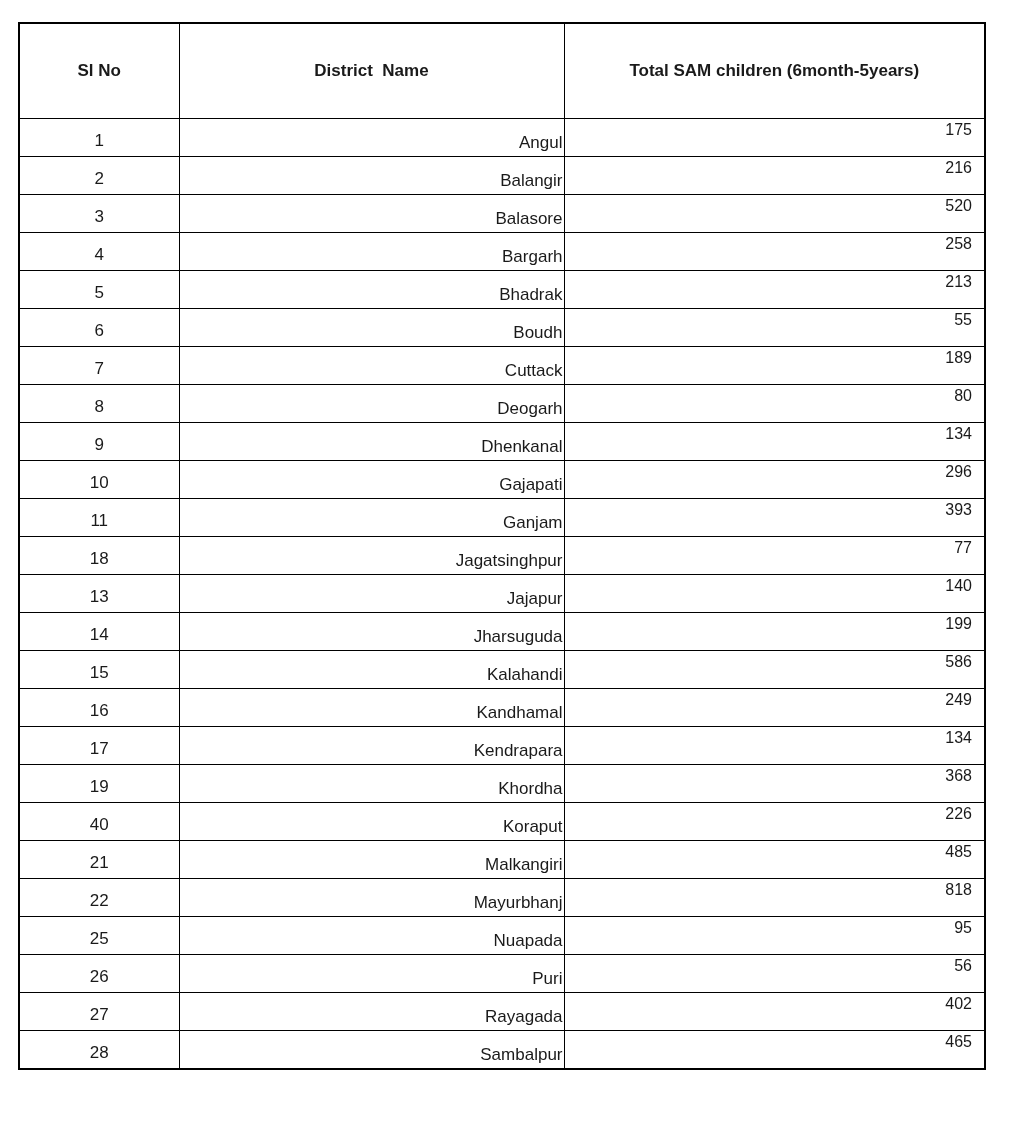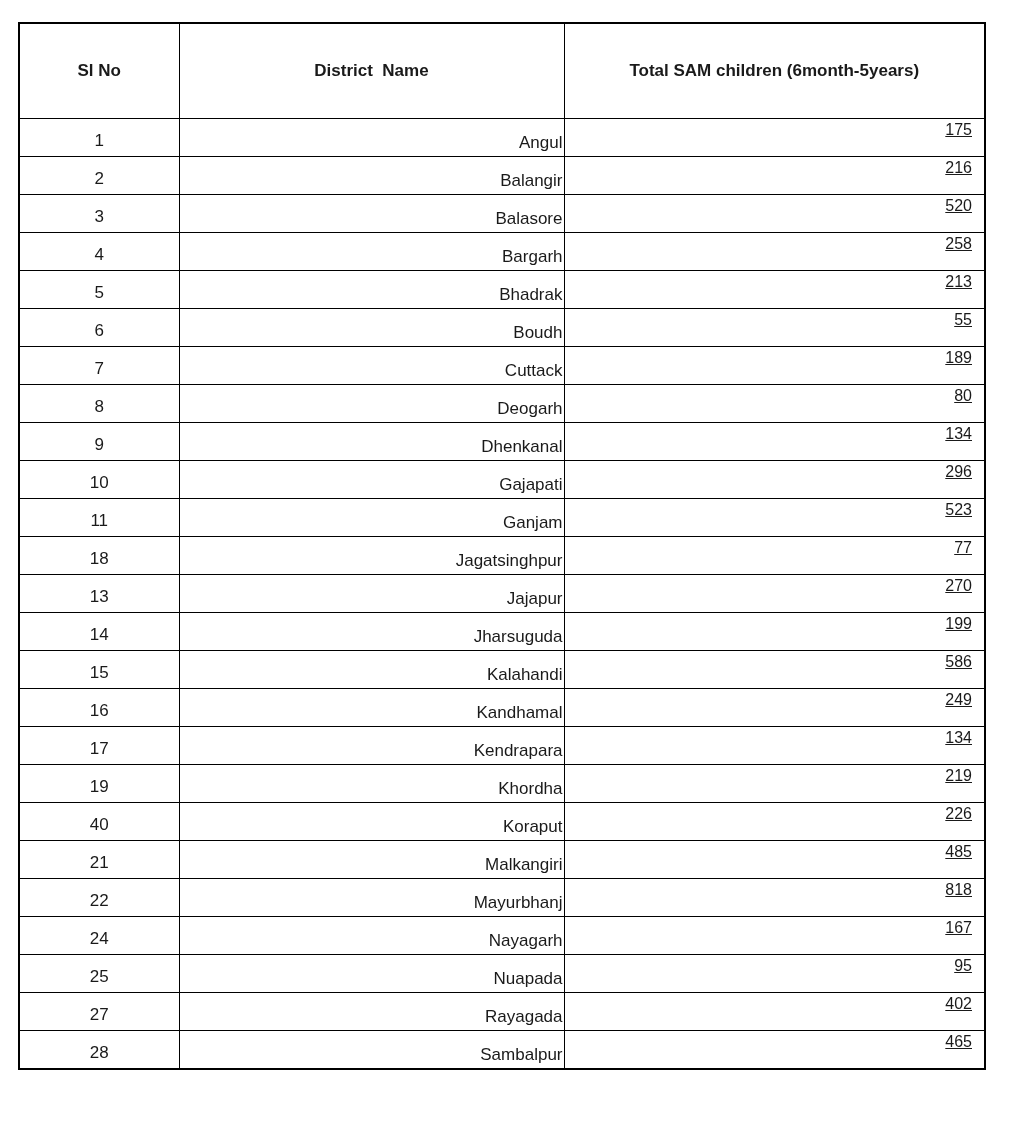--- a/index.html
+++ b/index.html
@@ -53,21 +53,20 @@
     vertical-align: bottom;
     padding-left: 9px;
     padding-bottom: 3px;
   }
   td.value {
     text-align: right;
     vertical-align: top;
     padding-right: 12px;
     padding-top: 2px;
     font-size: 16px;
-    text-decoration: underline;
   }
 </style>
 </head>
 <body>
 
 <div class="table-wrap">
   <table>
     <colgroup>
       <col class="c-sl">
       <col class="c-district">
@@ -127,31 +126,31 @@
           <td class="value">134</td>
         </tr>
         <tr>
           <td class="sl">10</td>
           <td class="district">Gajapati</td>
           <td class="value">296</td>
         </tr>
         <tr>
           <td class="sl">11</td>
           <td class="district">Ganjam</td>
-          <td class="value">523</td>
+          <td class="value">393</td>
         </tr>
         <tr>
           <td class="sl">18</td>
           <td class="district">Jagatsinghpur</td>
           <td class="value">77</td>
         </tr>
         <tr>
           <td class="sl">13</td>
           <td class="district">Jajapur</td>
-          <td class="value">270</td>
+          <td class="value">140</td>
         </tr>
         <tr>
           <td class="sl">14</td>
           <td class="district">Jharsuguda</td>
           <td class="value">199</td>
         </tr>
         <tr>
           <td class="sl">15</td>
           <td class="district">Kalahandi</td>
           <td class="value">586</td>
@@ -162,46 +161,46 @@
           <td class="value">249</td>
         </tr>
         <tr>
           <td class="sl">17</td>
           <td class="district">Kendrapara</td>
           <td class="value">134</td>
         </tr>
         <tr>
           <td class="sl">19</td>
           <td class="district">Khordha</td>
-          <td class="value">219</td>
+          <td class="value">368</td>
         </tr>
         <tr>
           <td class="sl">40</td>
           <td class="district">Koraput</td>
           <td class="value">226</td>
         </tr>
         <tr>
           <td class="sl">21</td>
           <td class="district">Malkangiri</td>
           <td class="value">485</td>
         </tr>
         <tr>
           <td class="sl">22</td>
           <td class="district">Mayurbhanj</td>
           <td class="value">818</td>
         </tr>
         <tr>
-          <td class="sl">24</td>
-          <td class="district">Nayagarh</td>
-          <td class="value">167</td>
-        </tr>
-        <tr>
           <td class="sl">25</td>
           <td class="district">Nuapada</td>
           <td class="value">95</td>
+        </tr>
+        <tr>
+          <td class="sl">26</td>
+          <td class="district">Puri</td>
+          <td class="value">56</td>
         </tr>
         <tr>
           <td class="sl">27</td>
           <td class="district">Rayagada</td>
           <td class="value">402</td>
         </tr>
         <tr>
           <td class="sl">28</td>
           <td class="district">Sambalpur</td>
           <td class="value">465</td>

